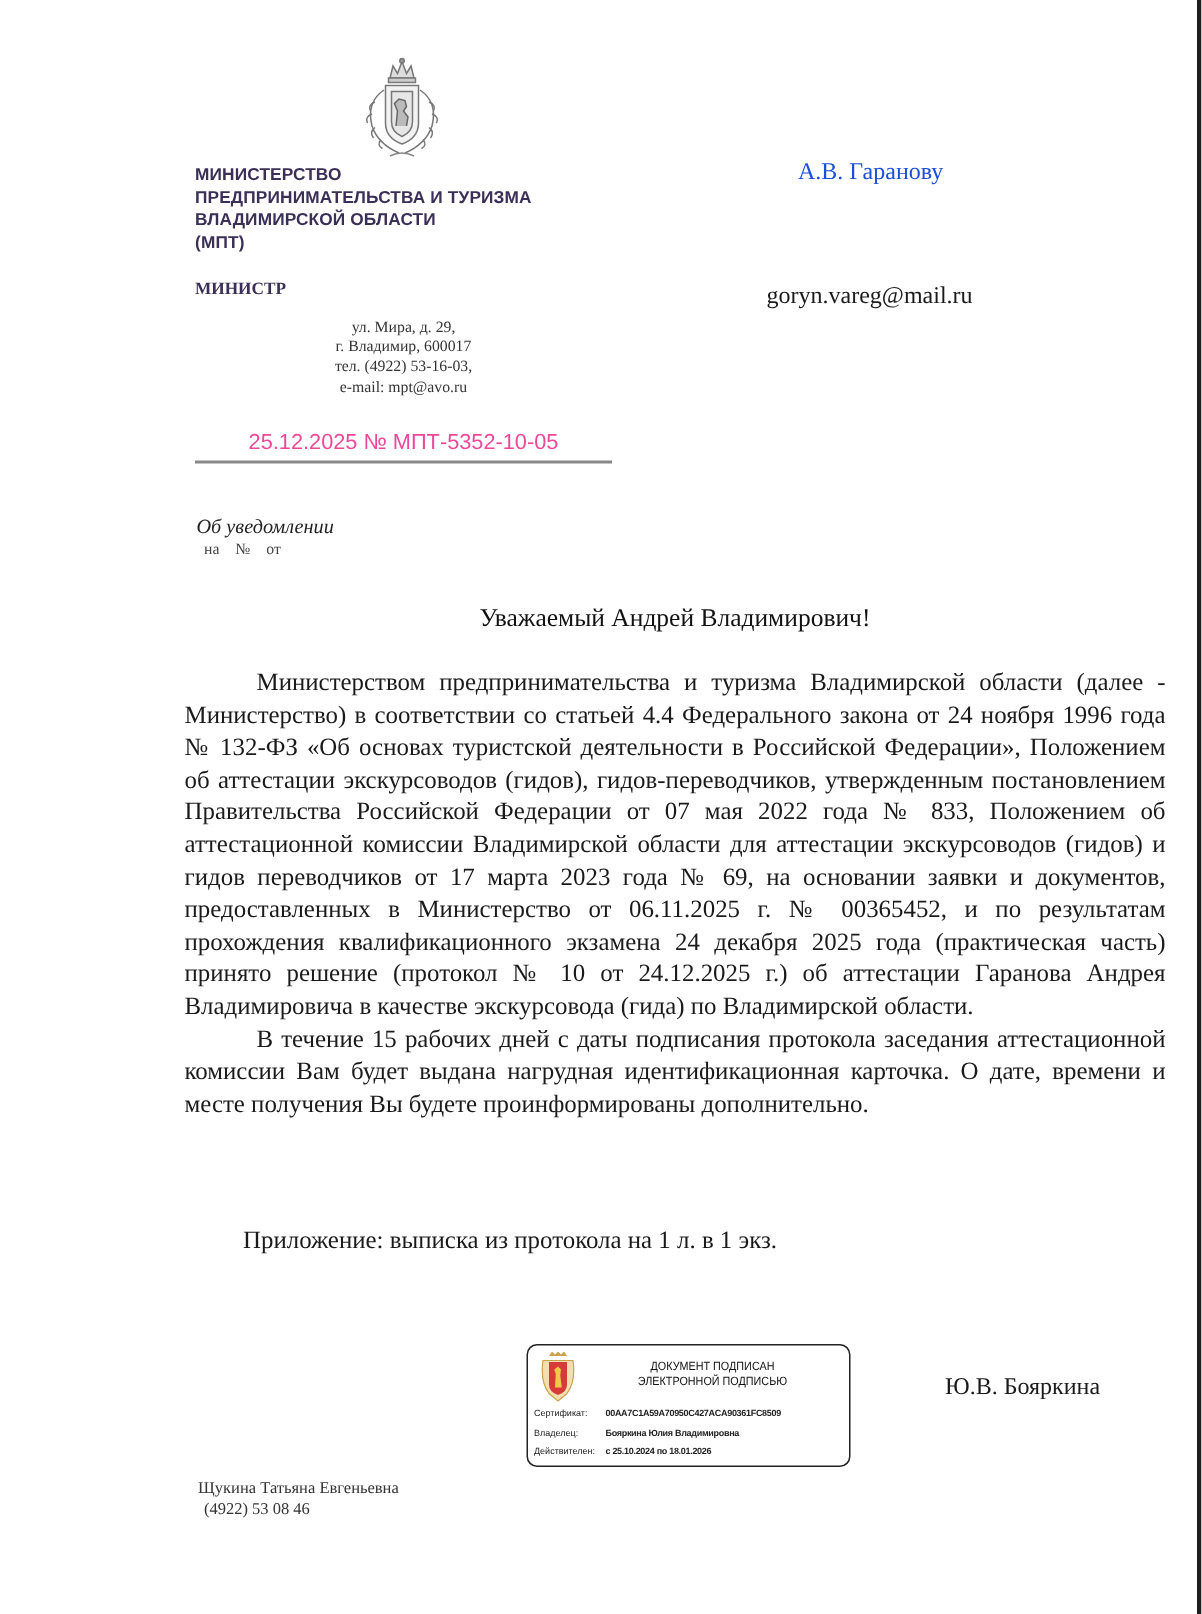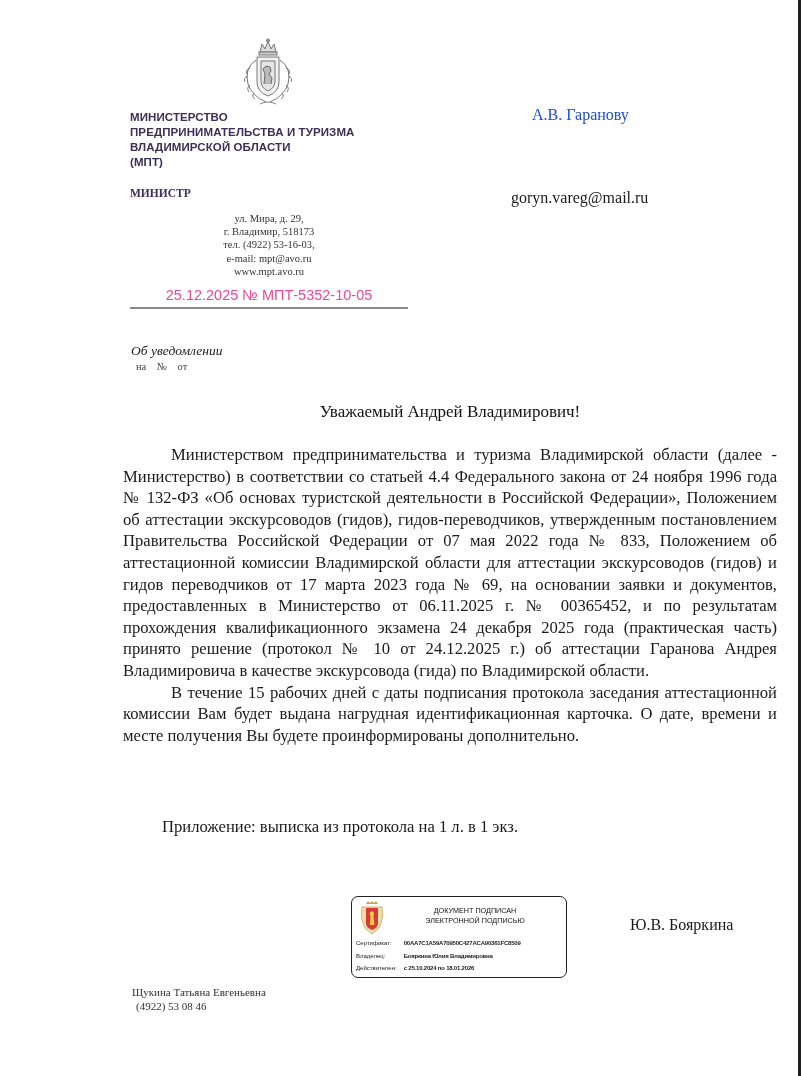--- a/index.html
+++ b/index.html
@@ -238,24 +238,23 @@
   <div>МИНИСТЕРСТВО</div>
   <div>ПРЕДПРИНИМАТЕЛЬСТВА И ТУРИЗМА</div>
   <div>ВЛАДИМИРСКОЙ ОБЛАСТИ</div>
   <div>(МПТ)</div>
 </div>
 
 <div class="minister-title">МИНИСТР</div>
 
 <div class="address">
   <div>ул. Мира, д. 29,</div>
-  <div>г. Владимир, 518173</div>
+  <div>г. Владимир, 600017</div>
   <div>тел. (4922) 53-16-03,</div>
   <div>e-mail: mpt@avo.ru</div>
-  <div>www.mpt.avo.ru</div>
 </div>
 
 <div class="reg-number">25.12.2025 № МПТ-5352-10-05</div>
 <div class="reg-rule"></div>
 
 <div class="ref-line">на № от</div>
 <div class="subject">Об уведомлении</div>
 
 <div class="addressee-name">А.В. Гаранову</div>
 <div class="addressee-email">goryn.vareg@mail.ru</div>

